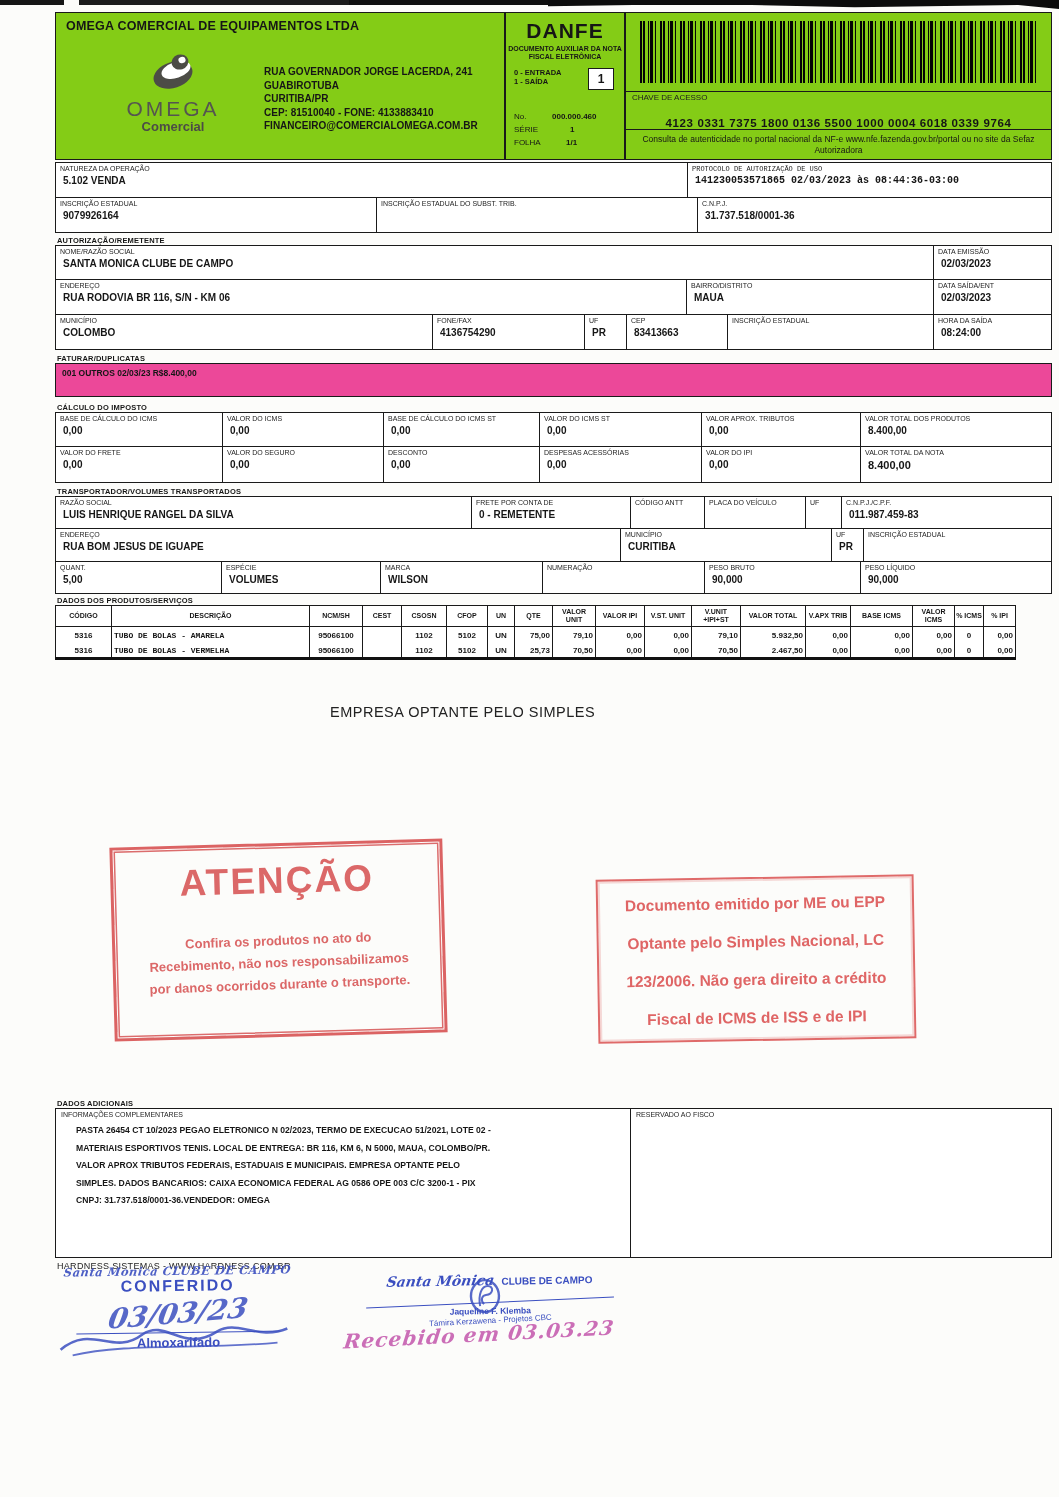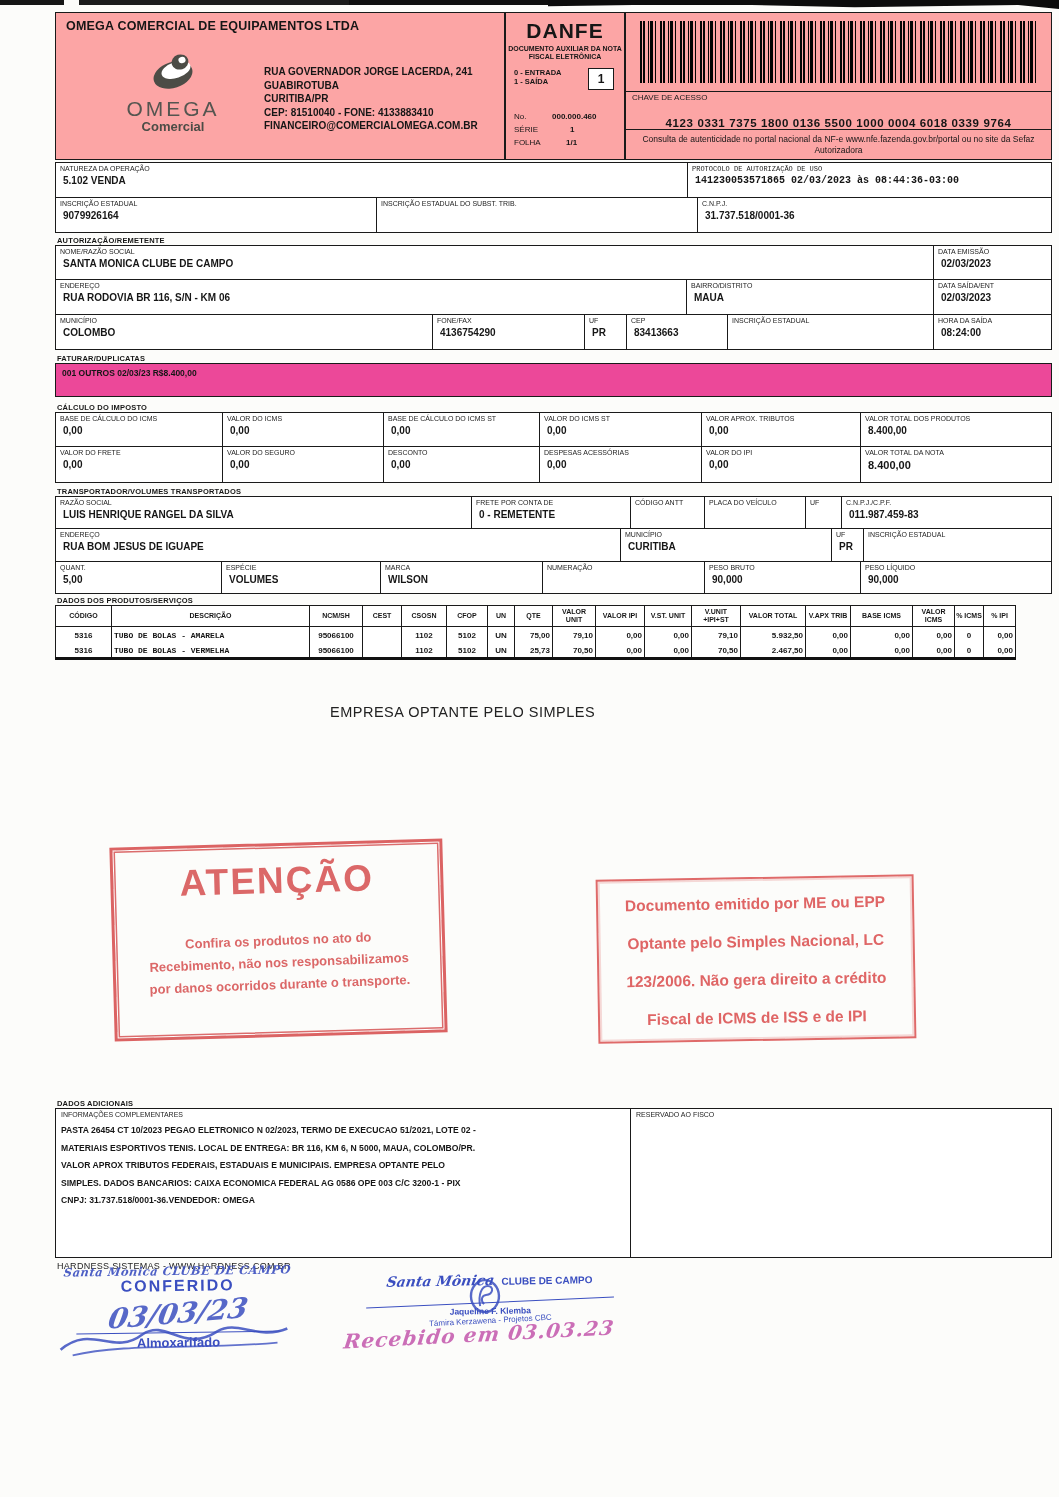--- a/index.html
+++ b/index.html
@@ -13,21 +13,21 @@
   .penstroke{position:absolute;left:58px;top:52px;}
   
   .sec{position:absolute;font-size:7.5px;font-weight:bold;letter-spacing:.2px;}
   
   .row{position:absolute;left:55px;width:997px;display:flex;border:1.8px solid #1a1a1a;box-sizing:border-box;background:#fff;}
   .cell{border-right:1.2px solid #1a1a1a;box-sizing:border-box;padding:2px 4px 1px 4px;overflow:hidden;}
   .cell:last-child{border-right:none;}
   .fl{display:block;font-size:7px;line-height:8px;color:#1c1c1c;white-space:nowrap;}
   .fv{display:block;font-size:10px;line-height:12px;font-weight:bold;margin-top:2px;padding-left:3px;white-space:nowrap;}
   
-  .hdrbox{position:absolute;box-sizing:border-box;border:1.8px solid #1a1a1a;background:#fca5a5;}
+  .hdrbox{position:absolute;box-sizing:border-box;border:1.8px solid #1a1a1a;background:#84cc16;}
   .coname{position:absolute;left:10px;top:6px;font-size:12.5px;font-weight:bold;letter-spacing:.2px;}
   .logo{position:absolute;left:52px;top:38px;width:130px;text-align:center;color:#4c4c46;}
   .logo-word{font-size:21px;letter-spacing:3px;color:#555550;font-weight:normal;}
   .logo-sub{font-size:13px;font-weight:bold;color:#4c4c46;margin-top:-2px;}
   .addr{position:absolute;left:208px;top:52px;font-size:10px;font-weight:bold;line-height:13.5px;}
   .danfe-t{font-size:21px;font-weight:bold;text-align:center;letter-spacing:1px;margin-top:6px;}
   .danfe-s{font-size:7px;font-weight:bold;text-align:center;line-height:8px;margin-top:2px;}
   .es{position:relative;font-size:7.5px;font-weight:bold;line-height:9px;margin:7px 0 0 8px;}
   .tipobox{position:absolute;right:10px;top:0;width:24px;height:20px;border:1.5px solid #1a1a1a;
            font-size:12px;font-weight:bold;text-align:center;line-height:20px;background:#fff;}
@@ -60,21 +60,21 @@
       text-align:center;opacity:.92;}
   .stamp-aten .t{font-size:37px;font-weight:bold;letter-spacing:2px;margin-top:14px;}
   .stamp-aten .b{font-size:13px;font-weight:bold;line-height:22px;margin-top:28px;transform:rotate(-.6deg);}
   .stamp-epp{position:absolute;left:597px;top:877px;width:314px;height:160px;border:2.5px solid #dd5f5f;
       box-shadow:inset 0 0 0 2px rgba(221,95,95,.25);transform:rotate(-1deg);color:#dd5a5a;text-align:center;opacity:.93;}
   .stamp-epp .l{font-size:15.5px;font-weight:bold;line-height:38px;}
   
   .dabox{position:absolute;left:55px;top:1108px;width:997px;height:150px;border:1.8px solid #1a1a1a;box-sizing:border-box;display:flex;background:#fff;}
   .dabox .left{width:575px;border-right:1.2px solid #1a1a1a;box-sizing:border-box;padding:2px 5px;}
   .dabox .right{flex:1;padding:2px 5px;}
-  .info-text{font-size:8.6px;font-weight:bold;line-height:17.5px;white-space:pre-line;margin-top:3px;}
+  .info-text{font-size:8.6px;font-weight:bold;line-height:17.5px;white-space:pre-line;margin-top:3px;margin-left:15px;}
   .sysline{position:absolute;left:57px;top:1261px;font-size:9px;letter-spacing:.3px;color:#222;}
   
   .stamp-conf{position:absolute;left:58px;top:1264px;width:240px;color:#3b4fc0;transform:rotate(-.8deg);text-align:center;}
   .stamp-conf .script{font-family:"DejaVu Serif",serif;font-style:italic;font-weight:bold;font-size:11.5px;
       transform:skewX(-8deg);letter-spacing:.5px;opacity:.9;margin-bottom:-1px;}
   .stamp-conf .title{font-size:16px;font-weight:bold;letter-spacing:2px;}
   .stamp-conf .date{font-family:"DejaVu Serif",serif;font-style:italic;font-size:28px;font-weight:bold;
       transform:skewX(-14deg) rotate(-4deg);margin-top:2px;opacity:.85;}
   .stamp-conf .sig{position:absolute;left:-6px;top:48px;}
   .stamp-conf .role{font-size:13px;font-weight:bold;border-top:1.8px solid #3b4fc0;margin:2px 18px 0 18px;padding-top:2px;}

